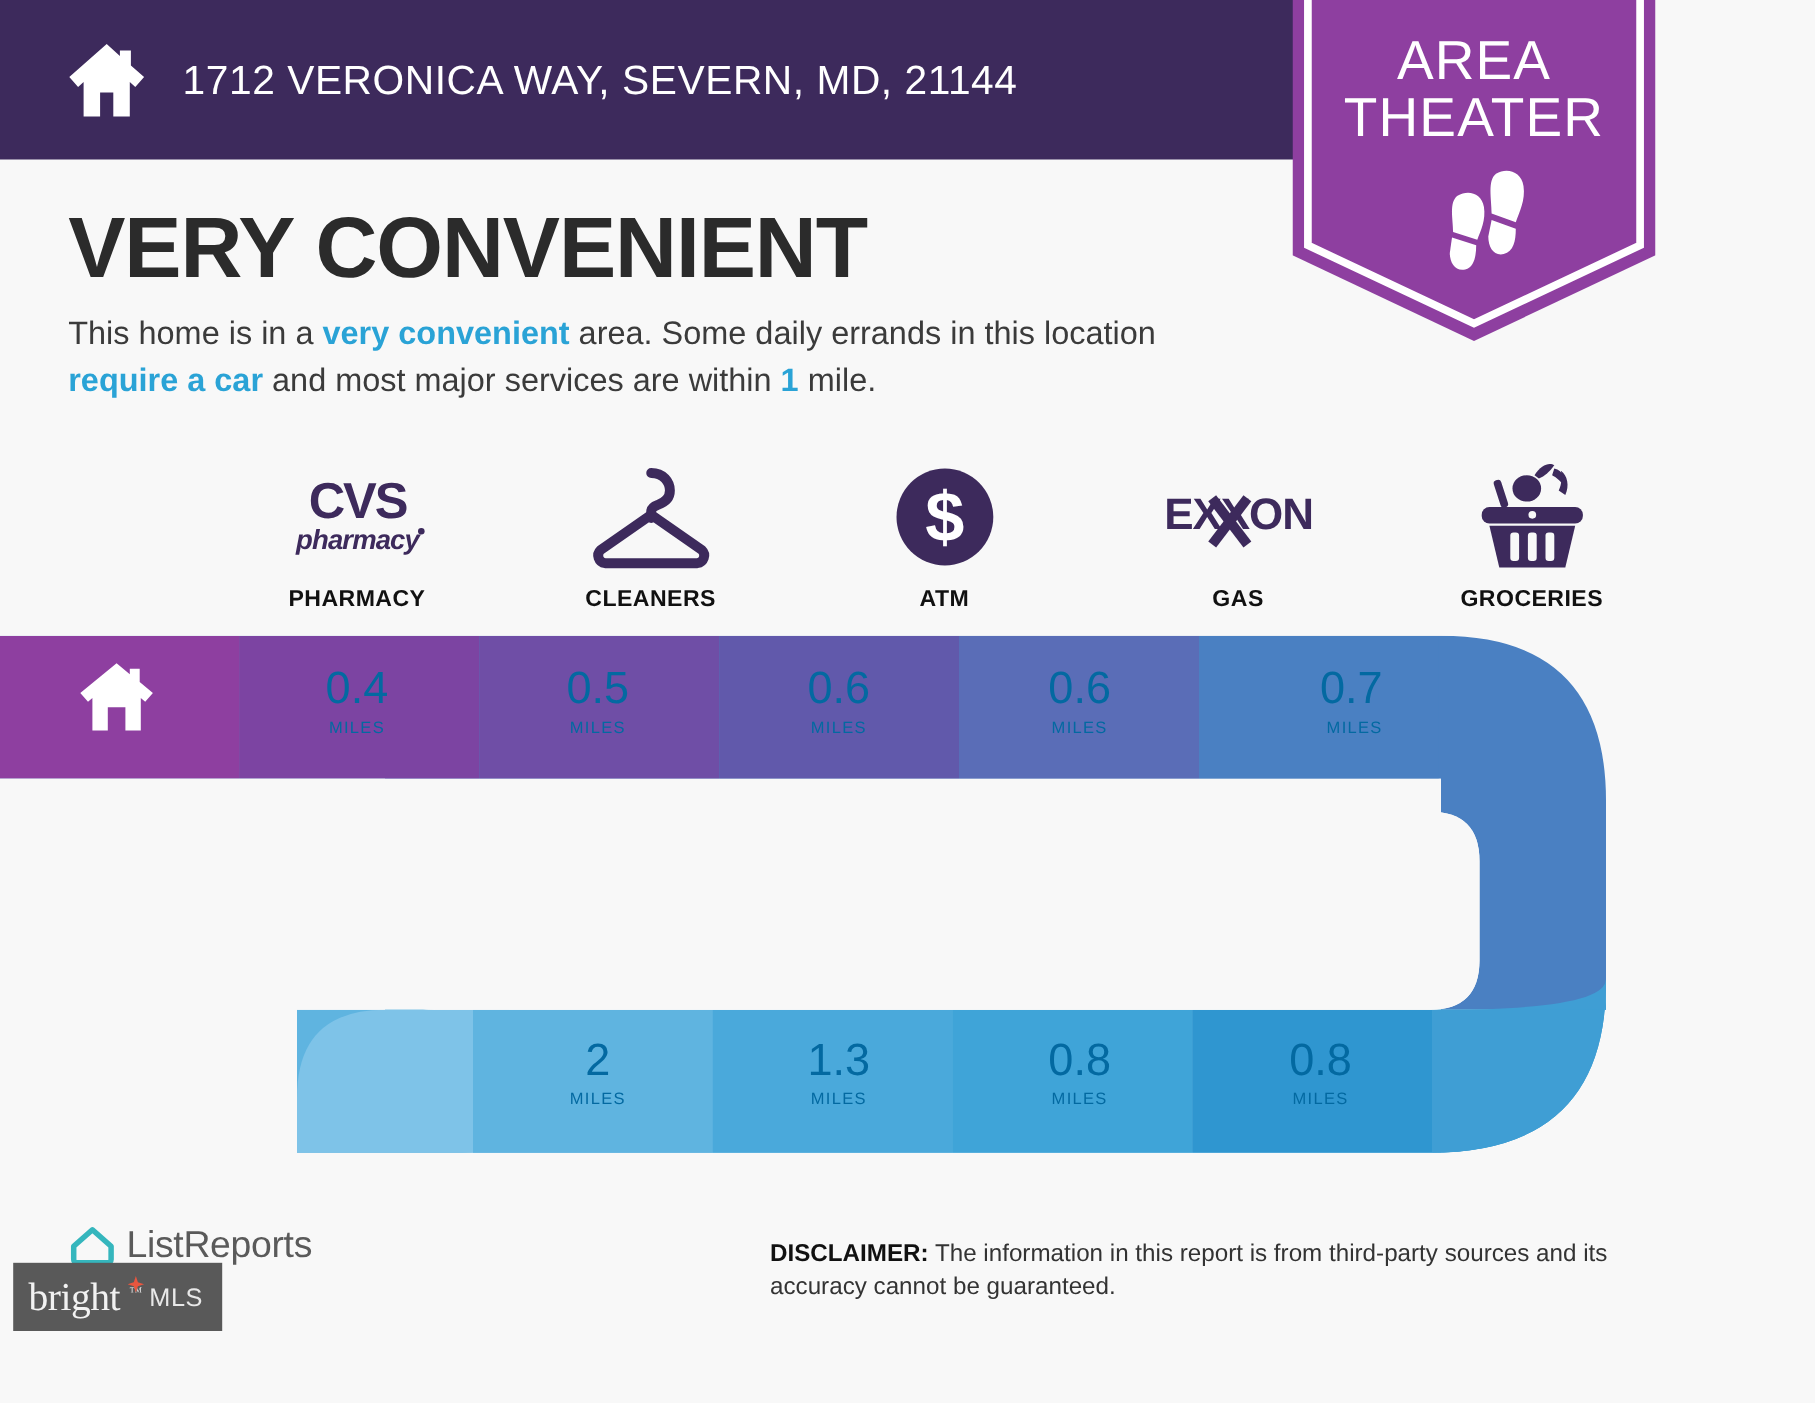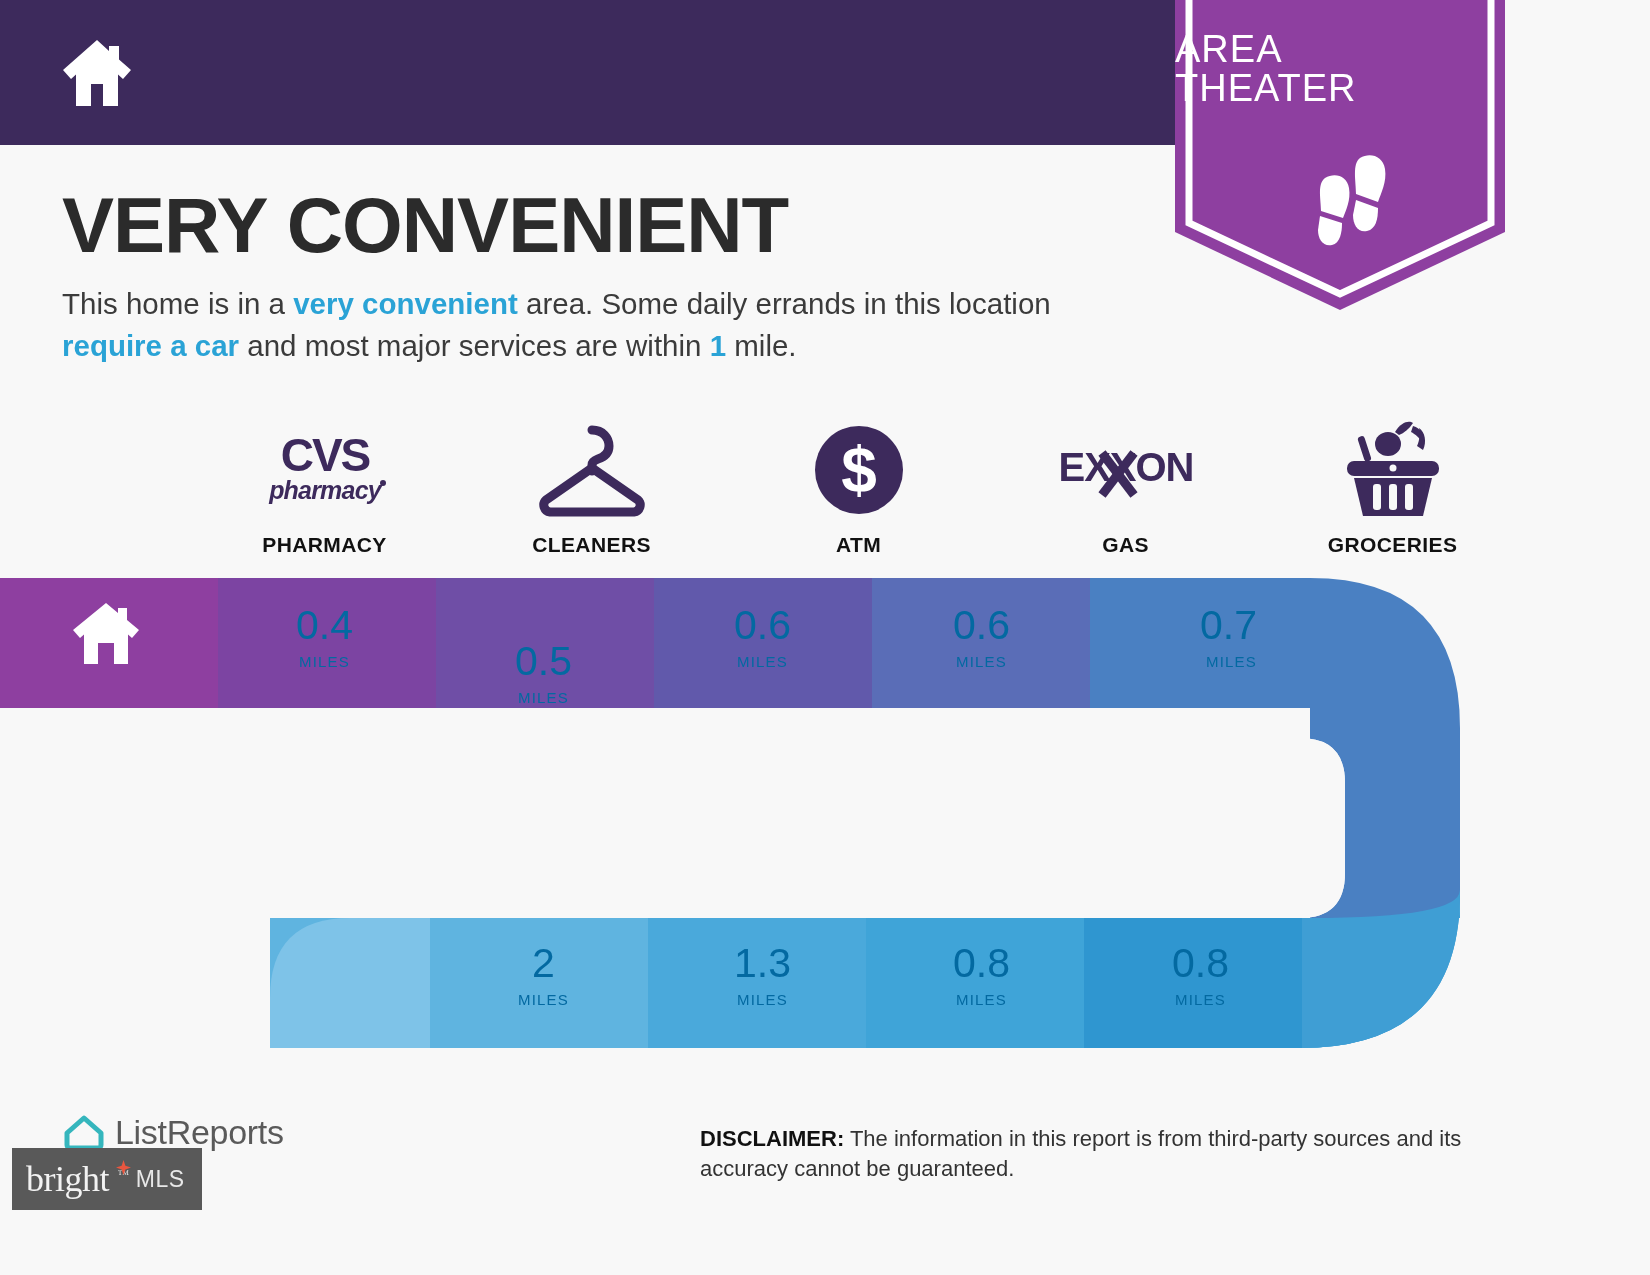--- a/index.html
+++ b/index.html
@@ -26,22 +26,22 @@
     letter-spacing: .5px;
     font-weight: 400;
     white-space: nowrap;
   }
 
   
   .badge { position: absolute; left: 1175px; top: 0; width: 330px; height: 310px; }
   .badge svg { display:block; width: 330px; height: 310px; }
   .badge-text {
     position: absolute; left: 0; top: 30px; width: 330px;
-    color: #fff;
-    font-size: 38px; font-weight: 400; line-height: 1.03;
+    text-align: center; color: #fff;
+    font-size: 50px; font-weight: 400; line-height: 1.03;
     letter-spacing: 1px;
   }
 
   
   .headline {
     position: absolute; left: 62px; top: 186px;
     font-size: 78px; font-weight: 700; color: #2b2b2b;
     letter-spacing: -1px; line-height: 1;
   }
   .subtext {
@@ -99,20 +99,21 @@
 </style>
 </head>
 <body>
 
 <div class="page">
 
   <div class="header">
     <svg class="header-home-icon" viewBox="0 0 78 72">
       <path d="M39 3 L5 33 L13 42 L18 37.5 L18 69 L33 69 L33 47 L45 47 L45 69 L60 69 L60 37.5 L65 42 L73 33 L61 22.5 L61 9 L51 9 L51 14 Z" fill="#ffffff"></path>
     </svg>
+    <div class="header-address">1712 VERONICA WAY, SEVERN, MD, 21144</div>
   </div>
 
   <div class="badge">
     <svg viewBox="0 0 330 310">
       <path d="M0 0 L330 0 L330 232 L165 310 L0 232 Z" fill="#8e3fa0"></path>
       <path d="M14 0 L14 223 L165 294 L316 223 L316 0" fill="none" stroke="#ffffff" stroke-width="7"></path>
       <g fill="#ffffff">
         <path d="M150 178 c10 -6 22 -2 24 10 c2 12 -3 22 -6 30 l-22 -7 c0 -12 -4 -27 4 -33 Z"></path>
         <path d="M145 216 l22 7 c0 10 -2 20 -10 22 c-9 2 -14 -6 -14 -15 Z"></path>
         <path d="M185 158 c10 -6 23 -2 25 11 c2 13 -4 24 -7 33 l-22 -8 c0 -13 -4 -30 4 -36 Z"></path>
@@ -335,21 +336,21 @@
   </div>
 
   <svg class="bar-home" viewBox="0 0 72 66">
     <path d="M36 3 L3 30 L10 38 L14 34.5 L14 64 L28 64 L28 43 L44 43 L44 64 L58 64 L58 34.5 L62 38 L69 30 L57 20 L57 8 L48 8 L48 13 Z" fill="#ffffff"></path>
   </svg>
 
   <div class="bar-text" style="left:215px; top:605px; width:219px;">
     <div class="bar-val">0.4</div>
     <div class="bar-unit">MILES</div>
   </div>
-  <div class="bar-text" style="left:434px; top:605px; width:219px;margin-top:36px;">
+  <div class="bar-text" style="left:434px; top:605px; width:219px;">
     <div class="bar-val">0.5</div>
     <div class="bar-unit">MILES</div>
   </div>
   <div class="bar-text" style="left:653px; top:605px; width:219px;">
     <div class="bar-val">0.6</div>
     <div class="bar-unit">MILES</div>
   </div>
   <div class="bar-text" style="left:872px; top:605px; width:219px;">
     <div class="bar-val">0.6</div>
     <div class="bar-unit">MILES</div>

